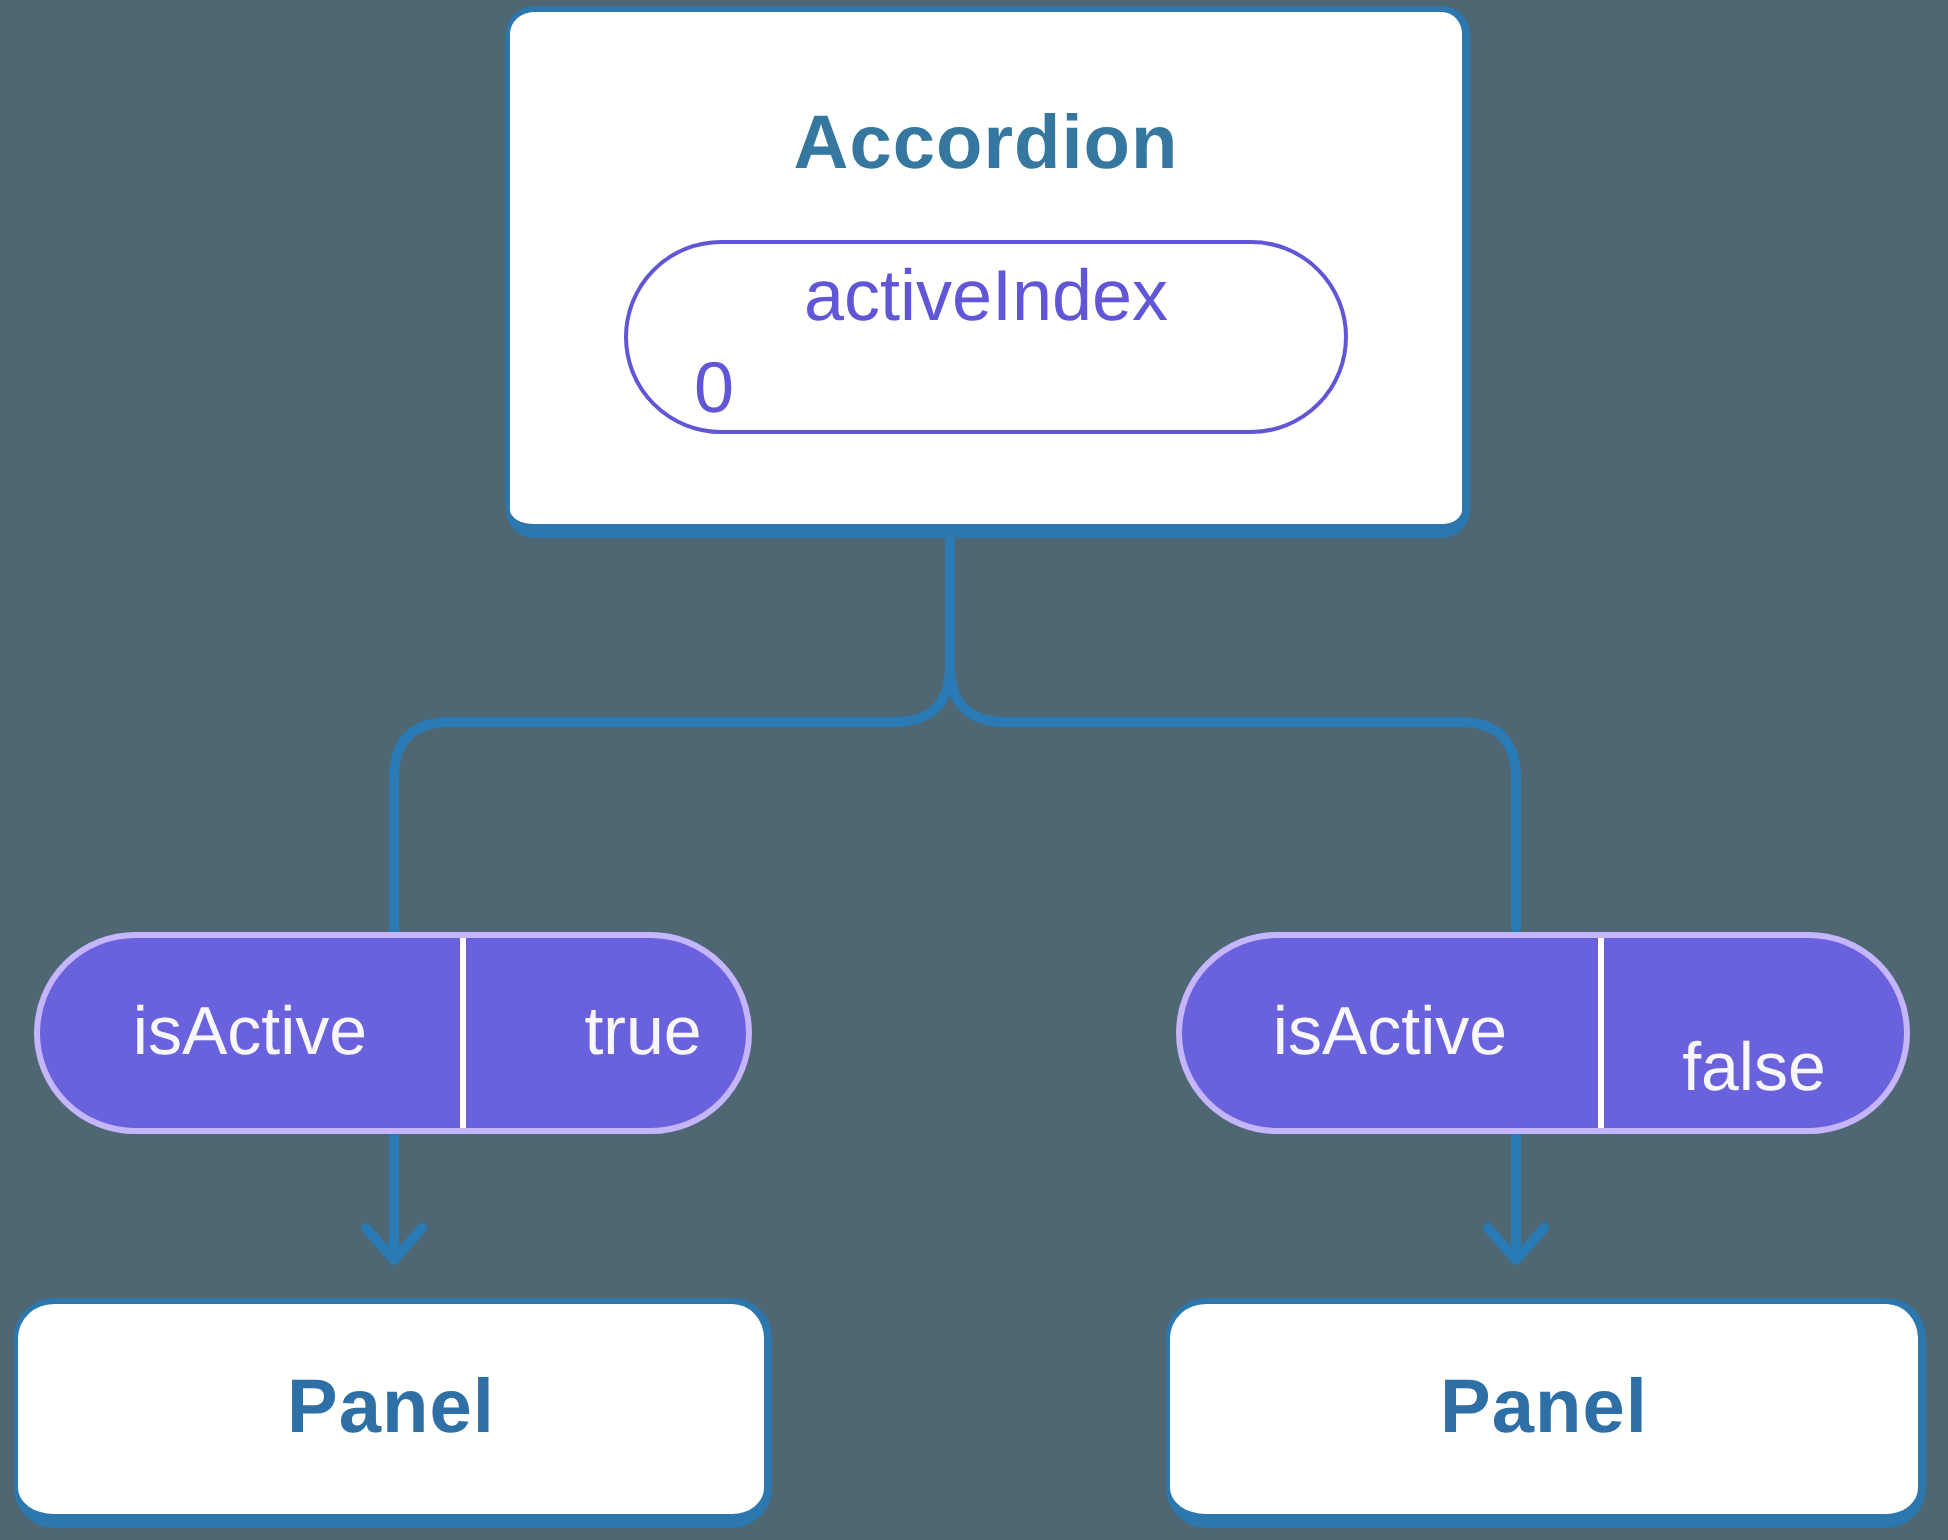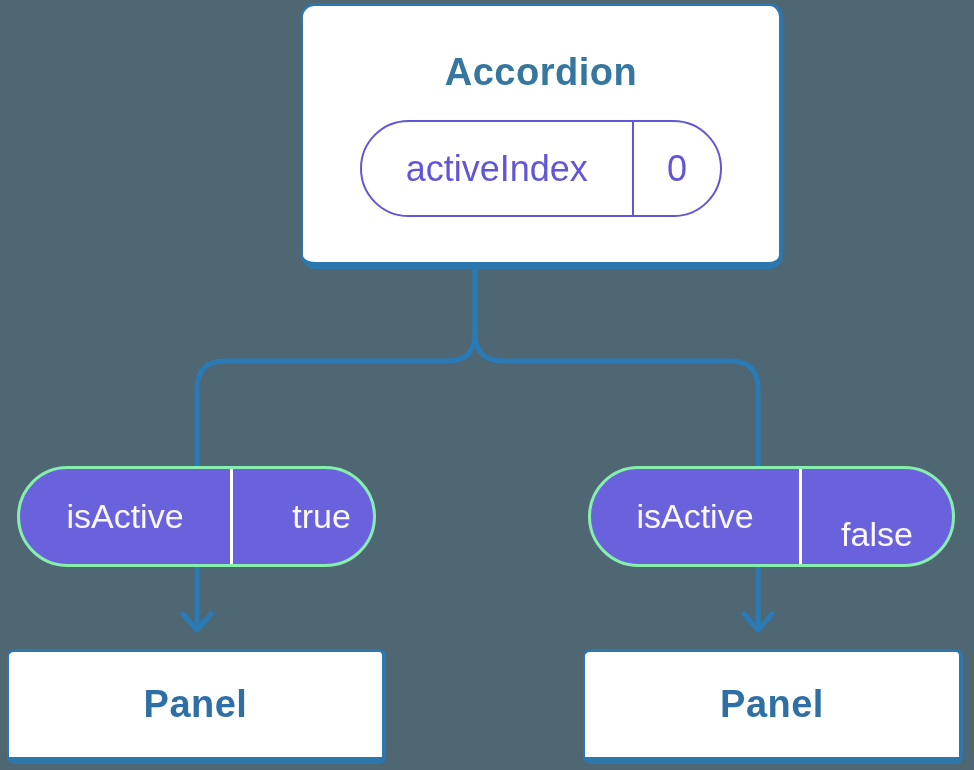--- a/index.html
+++ b/index.html
@@ -41,36 +41,36 @@
     border-radius: 14px;
     display: flex;
     flex-direction: column;
     align-items: center;
     justify-content: center;
   }
   .root-card {
     left: 253px; top: 3px;
     width: 482px; height: 266px;
     gap: 26px;
-    margin-left: 48px;
   }
   .card-title {
     color: var(--title-blue);
     font-size: 38px;
     font-weight: 700;
     letter-spacing: 0.5px;
   }
   .state-pill {
     width: 362px; height: 97px;
     border: 2.5px solid var(--pill-purple-dark);
     border-radius: 49px;
     display: flex;
     align-items: stretch;
     overflow: hidden;
     background: var(--card-bg);
+    flex-direction: column;
   }
   .state-pill .pill-name {
     flex: 1;
     display: flex;
     align-items: center;
     justify-content: center;
     color: var(--pill-purple-dark);
     font-size: 36px;
   }
   .state-pill .pill-divider {
@@ -83,21 +83,21 @@
     align-items: center;
     justify-content: center;
     color: var(--pill-purple-dark);
     font-size: 36px;
   }
   .prop-pill {
     position: absolute;
     top: 466px;
     height: 101px;
     background: var(--pill-purple);
-    border: 3px solid #86efac;
+    border: 3px solid #c4b5fd;
     border-radius: 51px;
     display: flex;
     align-items: stretch;
     overflow: hidden;
   }
   .prop-pill.left { left: 17px;  width: 359px; }
   .prop-pill.right { left: 588px; width: 367px; }
   .prop-pill .pill-name {
     flex: 1;
     display: flex;
@@ -115,21 +115,21 @@
     align-items: center;
     justify-content: center;
     color: var(--pill-text-white);
     font-size: 34px;
   }
   .prop-pill.left .pill-value { width: 140px; padding-left: 37px; }
   .prop-pill.right .pill-value { width: 150px; margin-top: 36px; }
   .panel-card {
     top: 649px;
     height: 115px;
-    border-radius: 7px;
+    border-radius: 20px;
   }
   .panel-card.left { left: 7px;  width: 379px; }
   .panel-card.right { left: 583px; width: 380px; }
   .panel-title {
     color: var(--panel-text-blue);
     font-size: 38px;
     font-weight: 700;
     letter-spacing: 0.5px;
   }
 </style>

